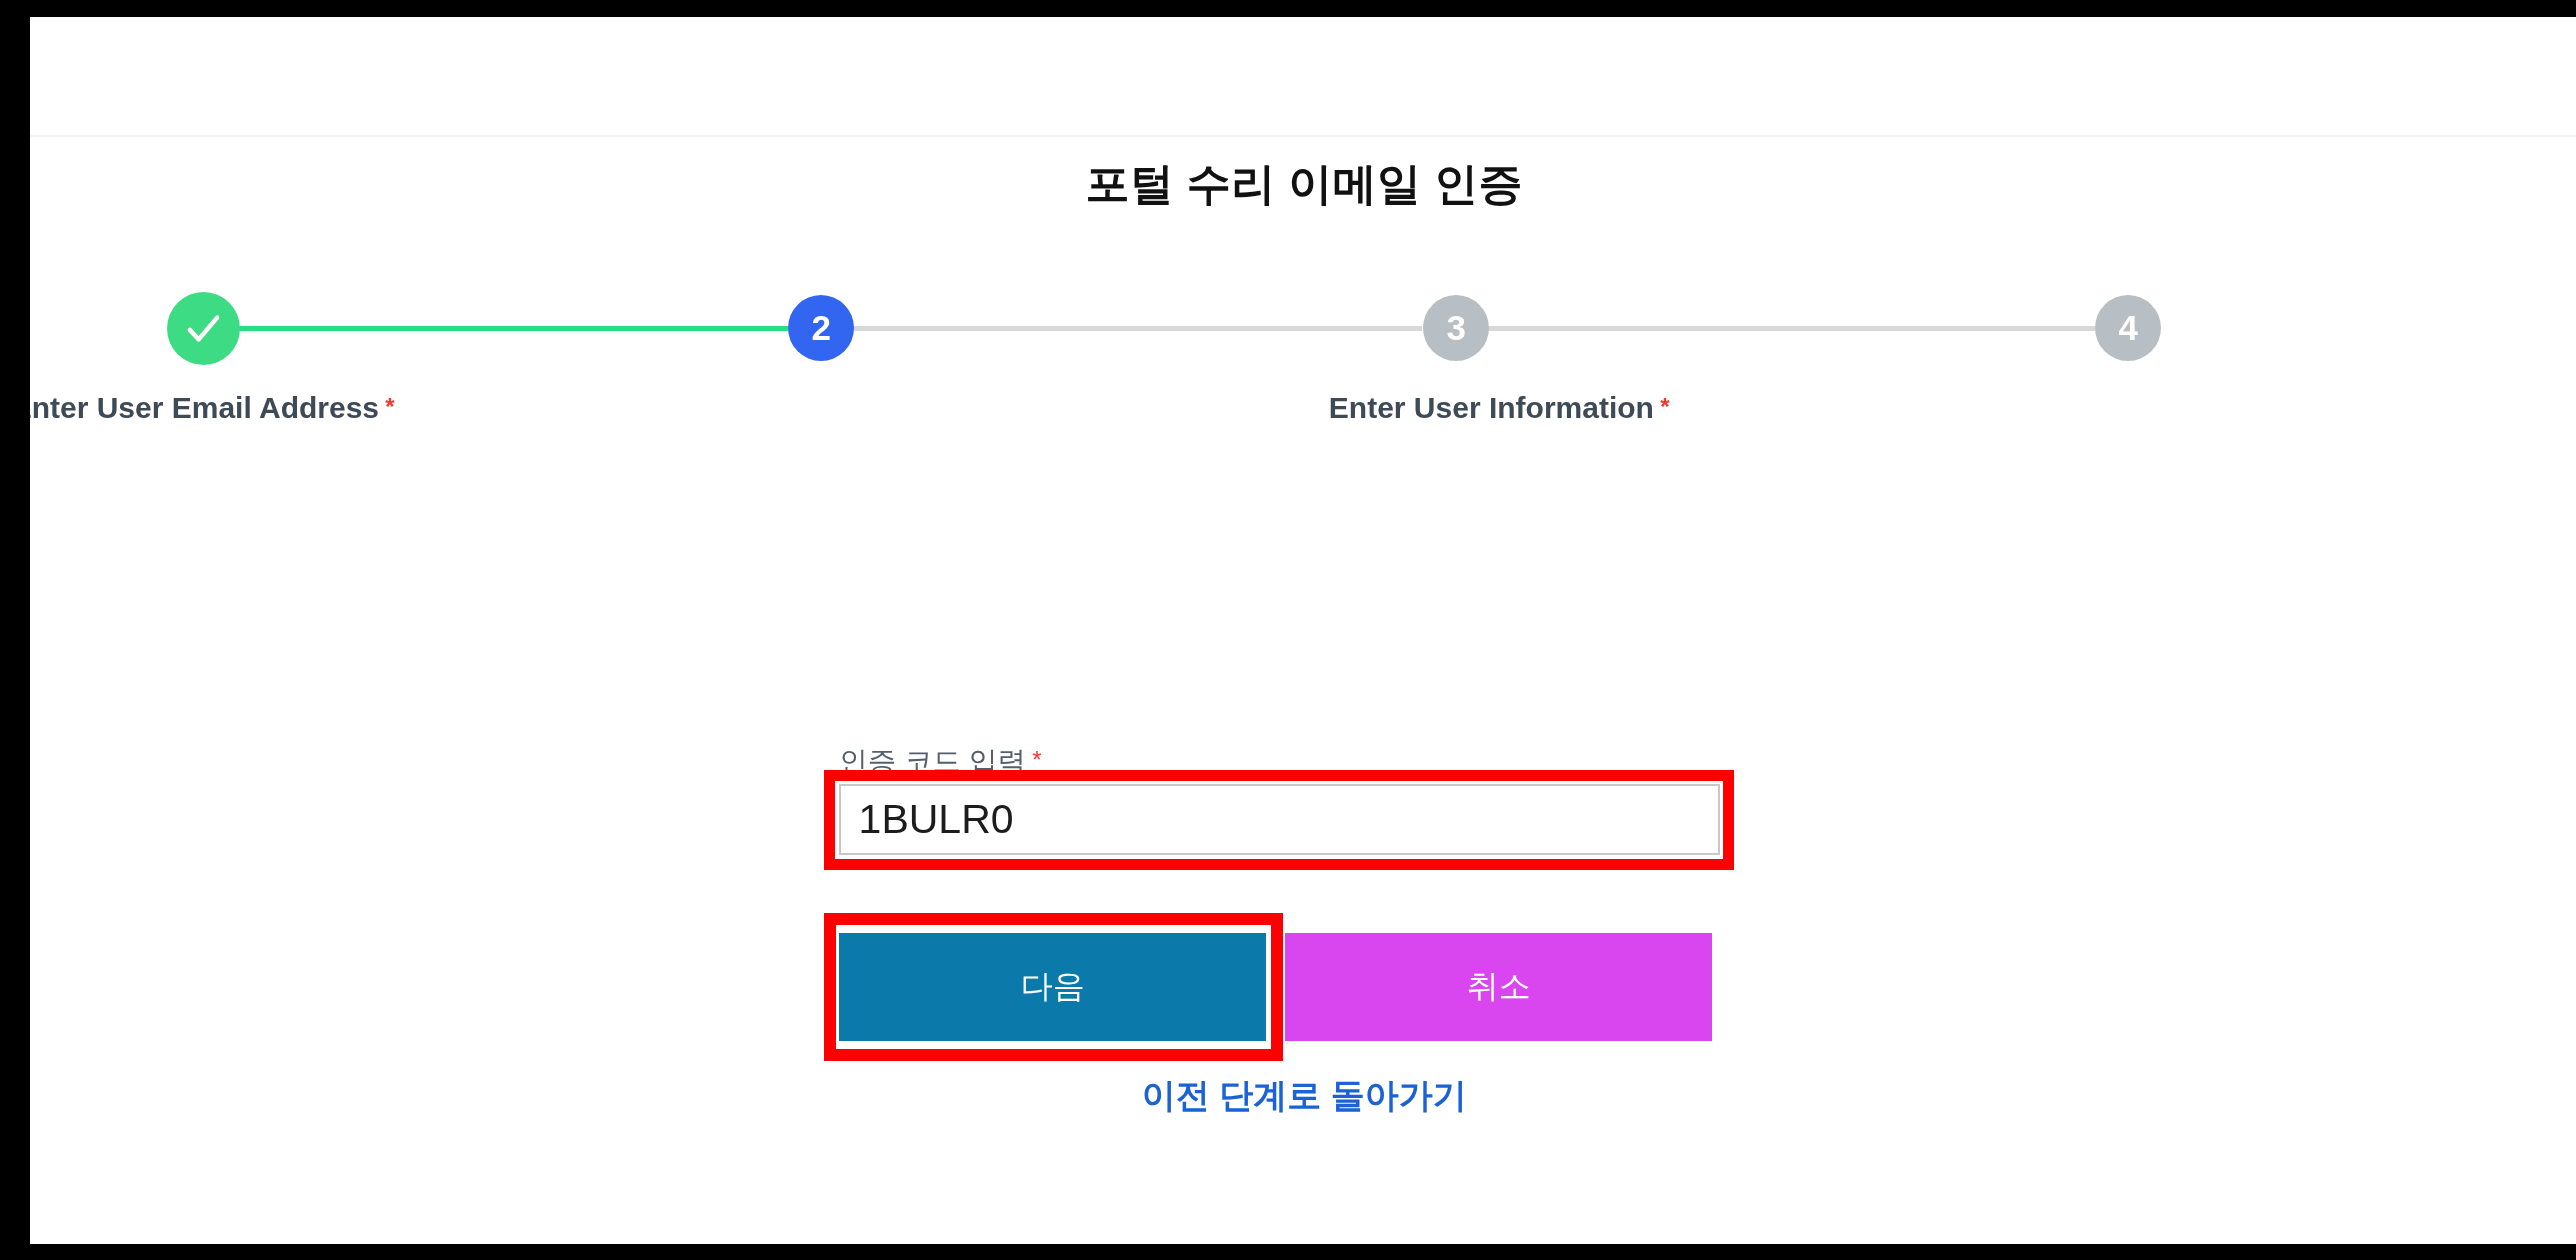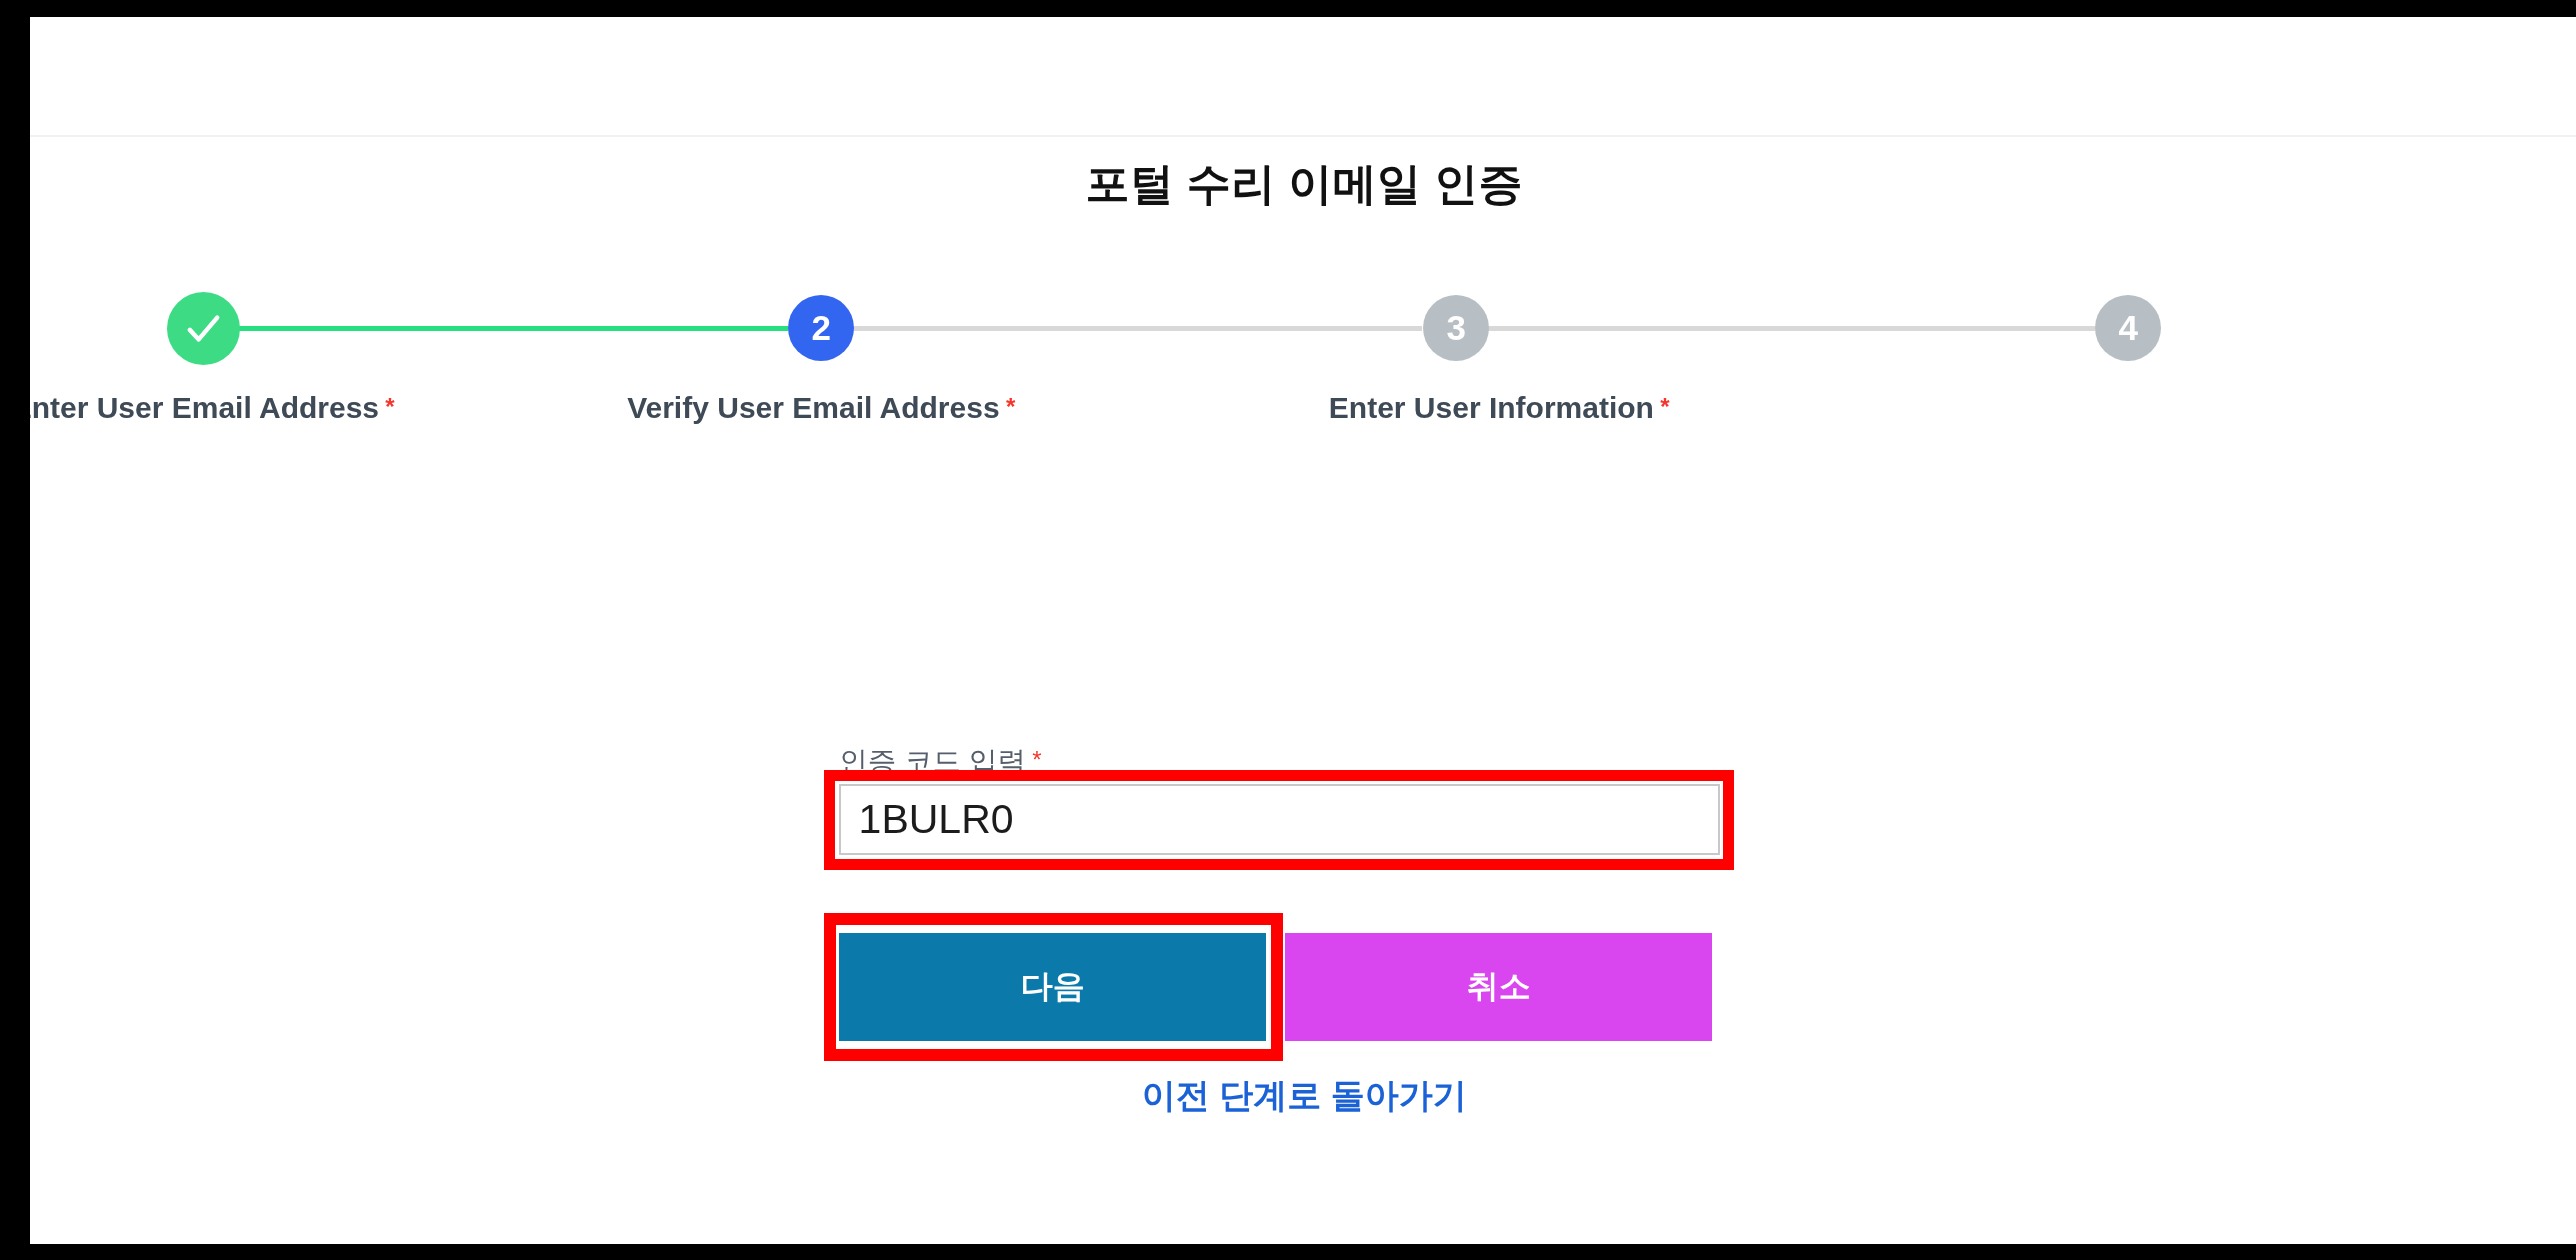--- a/index.html
+++ b/index.html
@@ -211,21 +211,21 @@
     top: 916px;
     display: flex;
     gap: 19px;
   }
   .btn {
     width: 427px;
     height: 108px;
     border: none;
     font-family: "Liberation Sans", "DejaVu Sans", sans-serif;
     font-size: 32px;
-    font-weight: bold;
+    font-weight: normal;
     color: #ffffff;
     cursor: pointer;
     display: flex;
     align-items: center;
     justify-content: center;
     box-sizing: border-box;
   }
   .btn-primary { background: #0b7aab; }
   .btn-cancel  { background: #d946ef; }
 
@@ -275,23 +275,20 @@
 
         <div class="step-node todo" style="left:1946px;">
           <span>4</span>
         </div>
       </div>
 
       <div class="step-labels">
         <div class="step-label" style="left:54px;">
           <span>Enter User Email Address</span><span class="req-star">*</span>
         </div>
-        <div class="step-label" style="left:672px;">
-          <span>Verify User Email Address</span><span class="req-star">*</span>
-        </div>
         <div class="step-label" style="left:1309px;margin-left:41px;">
           <span>Enter User Information</span><span class="req-star">*</span>
         </div>
       </div>
     </div>
 
 
     <div class="field-block">
       <label class="field-label">
         <span>인증 코드 입력</span><span class="req-star">*</span>

